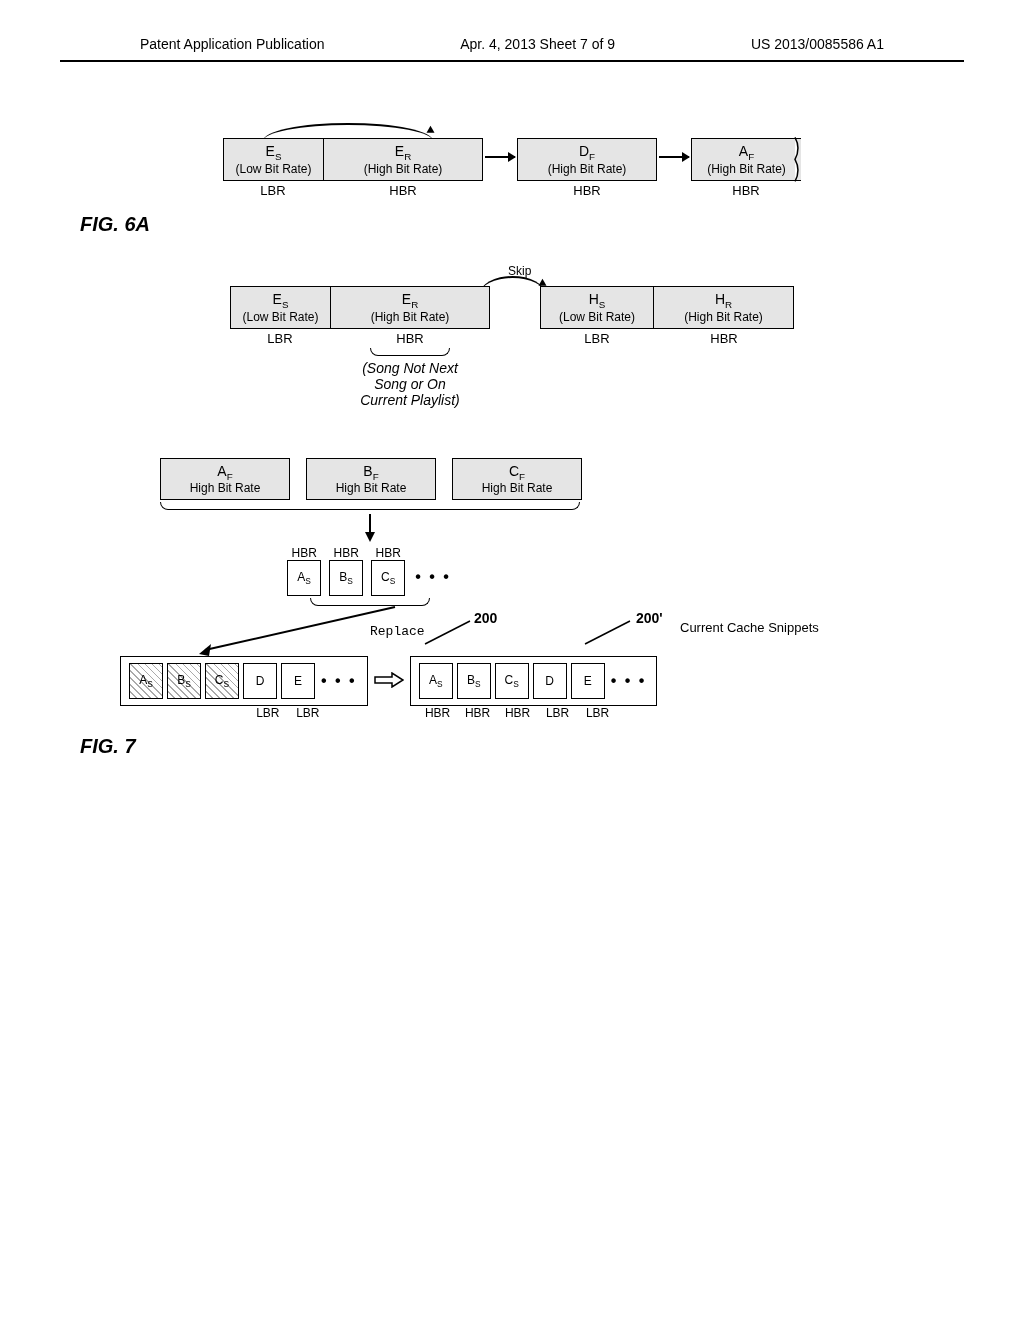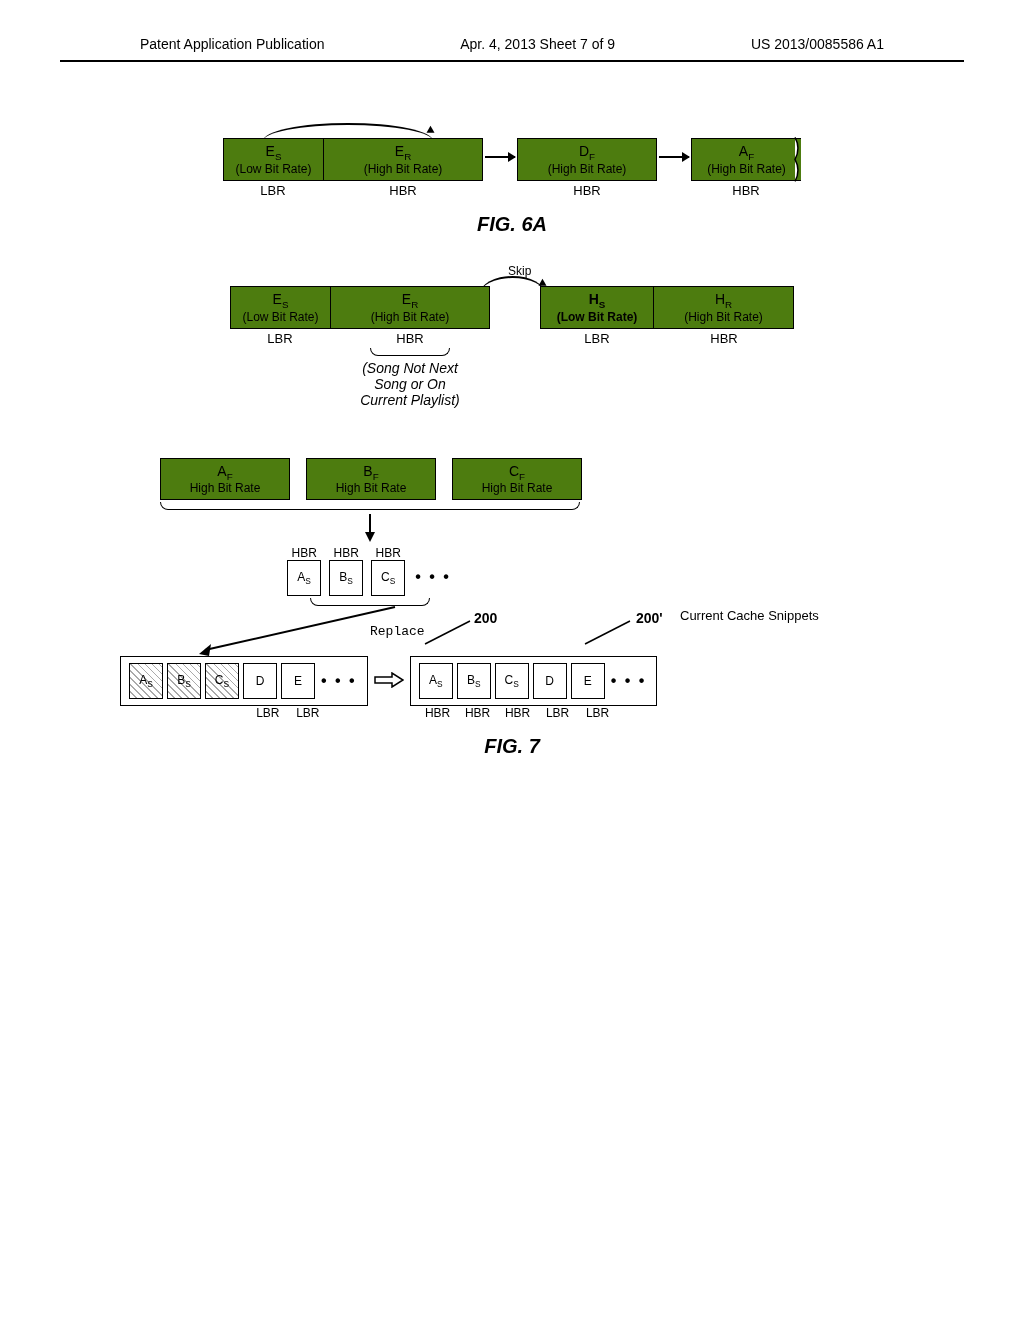--- a/index.html
+++ b/index.html
@@ -20,39 +20,39 @@
     border-bottom: 2px solid #000;
     margin: 16px 60px;
   }
   .content {
     padding: 60px 80px 20px 80px;
   }
   .fig-section {
     margin-bottom: 50px;
   }
   .fig-label {
-    text-align: center;
+    text-align: left;
     font-weight: bold;
     font-style: italic;
     font-size: 20px;
     margin-top: 15px;
   }
   .row {
     display: flex;
     align-items: center;
     justify-content: center;
     position: relative;
   }
   .block {
     border: 1.5px solid #000;
     text-align: center;
     padding: 4px 6px;
     font-size: 13px;
     position: relative;
-    background: #4d7c0f;
+    background: #e5e5e5;
   }
   .block .top { font-size: 14px; }
   .block .bot { font-size: 12px; }
   .sublabel {
     text-align: center;
     font-size: 13px;
     margin-top: 2px;
   }
   .sub { font-size: 0.7em; vertical-align: sub; }
   .arrow-right {
@@ -216,21 +216,21 @@
         <div class="block f6a-b2">
           <div class="top"><span>E</span><span class="sub">R</span></div>
           <div class="bot">(High Bit Rate)</div>
         </div>
         <div class="sublabel">HBR</div>
         <div class="underbrace" style="width:80px;"></div>
         <div class="note" style="max-width:120px;">(Song Not Next Song or On Current Playlist)</div>
       </div>
       <div style="width:50px;"></div>
       <div class="col">
-        <div class="block" style="width:114px;font-weight:bold;">
+        <div class="block" style="width:114px;">
           <div class="top"><span>H</span><span class="sub">S</span></div>
           <div class="bot">(Low Bit Rate)</div>
         </div>
         <div class="sublabel">LBR</div>
       </div>
       <div class="col">
         <div class="block" style="width:140px;border-left:none;">
           <div class="top"><span>H</span><span class="sub">R</span></div>
           <div class="bot">(High Bit Rate)</div>
         </div>
@@ -297,21 +297,21 @@
     </svg>
     <div style="position:absolute;left:210px;top:18px;font-size:13px;font-family:Liberation Mono, monospace;">Replace</div>
     <svg style="position:absolute;left:260px;top:10px;width:60px;height:30px;">
           <line x1="50" y1="5" x2="5" y2="28" stroke="#000" stroke-width="1.5"></line>
         </svg>
     <div style="position:absolute;left:314px;top:4px;font-size:14px;font-weight:bold;">200</div>
     <svg style="position:absolute;left:420px;top:10px;width:60px;height:30px;">
           <line x1="50" y1="5" x2="5" y2="28" stroke="#000" stroke-width="1.5"></line>
         </svg>
     <div style="position:absolute;left:476px;top:4px;font-size:14px;font-weight:bold;">200'</div>
-    <div style="position:absolute;left:520px;top:2px;font-size:13px;">Current Cache Snippets</div>
+    <div style="position:absolute;left:520px;top:14px;font-size:13px;">Current Cache Snippets</div>
   </div>
 
   <div class="row" style="justify-content:flex-start;margin-left:40px;align-items:flex-start;">
     <div class="col">
       <div class="outer-box">
         <div class="small-block hatched">
               <span style="position:relative;"><span>A</span><span class="sub">S</span></span>
             </div>
         <div class="small-block hatched">
               <span style="position:relative;"><span>B</span><span class="sub">S</span></span>

